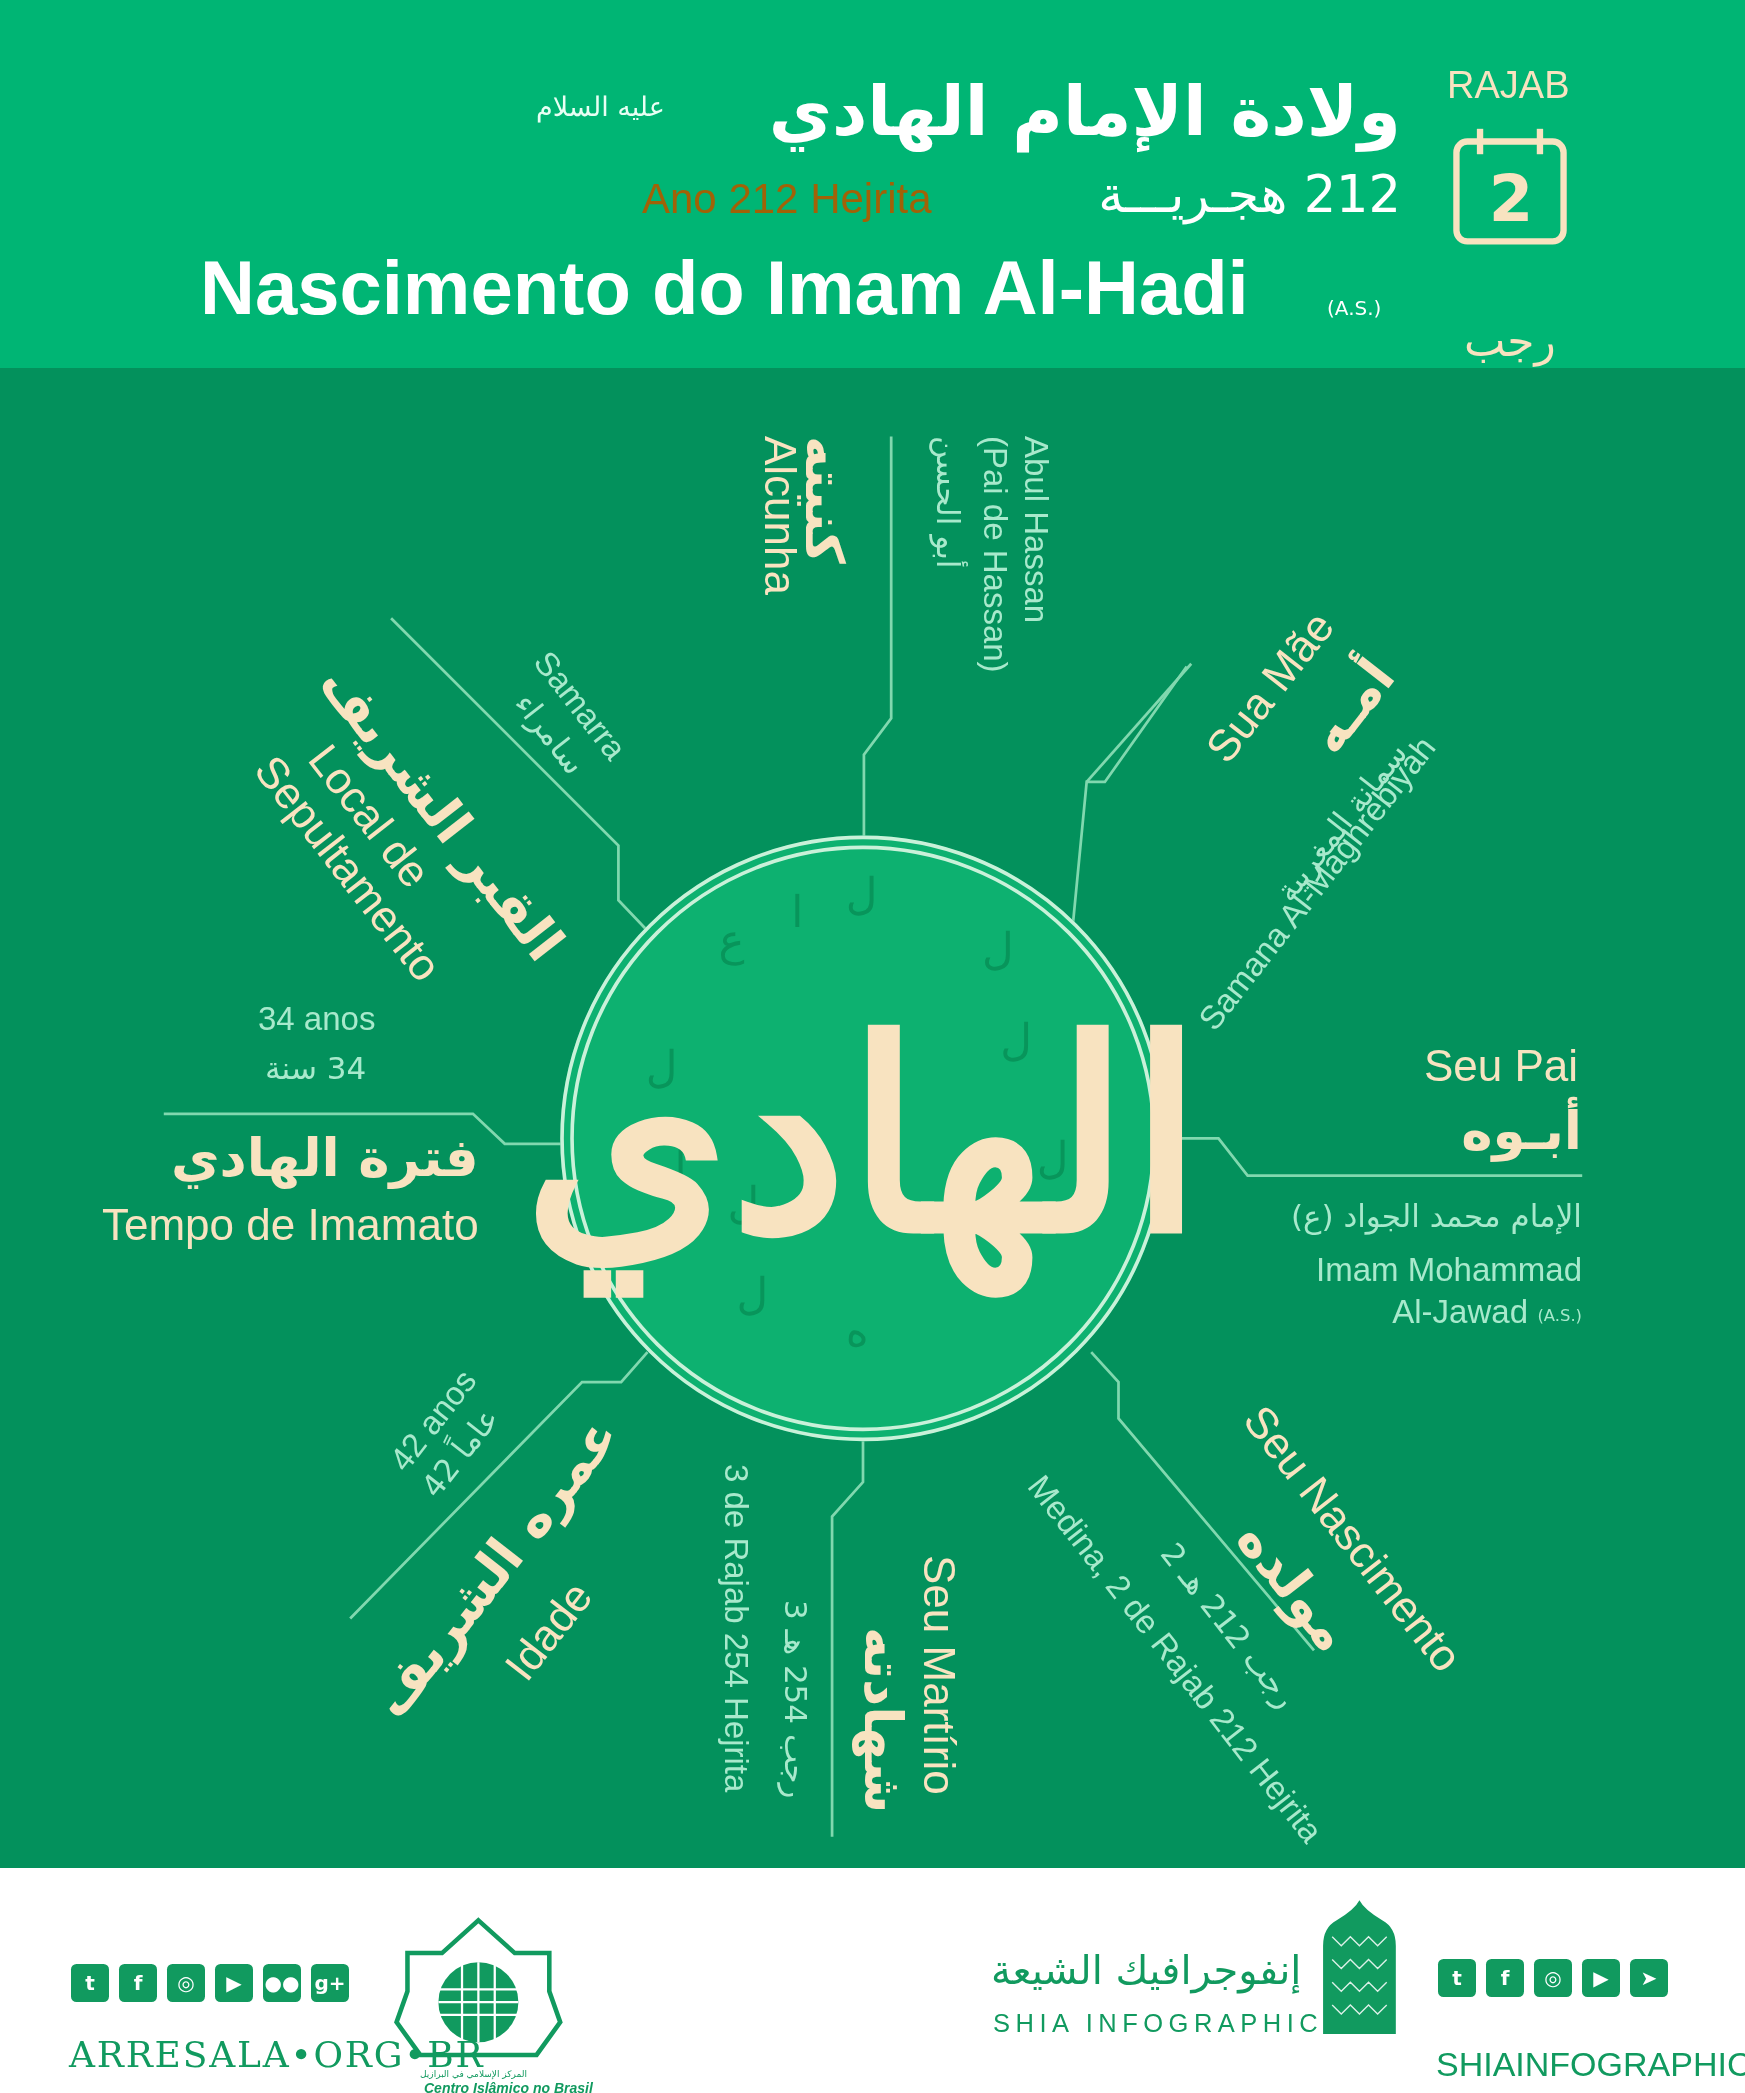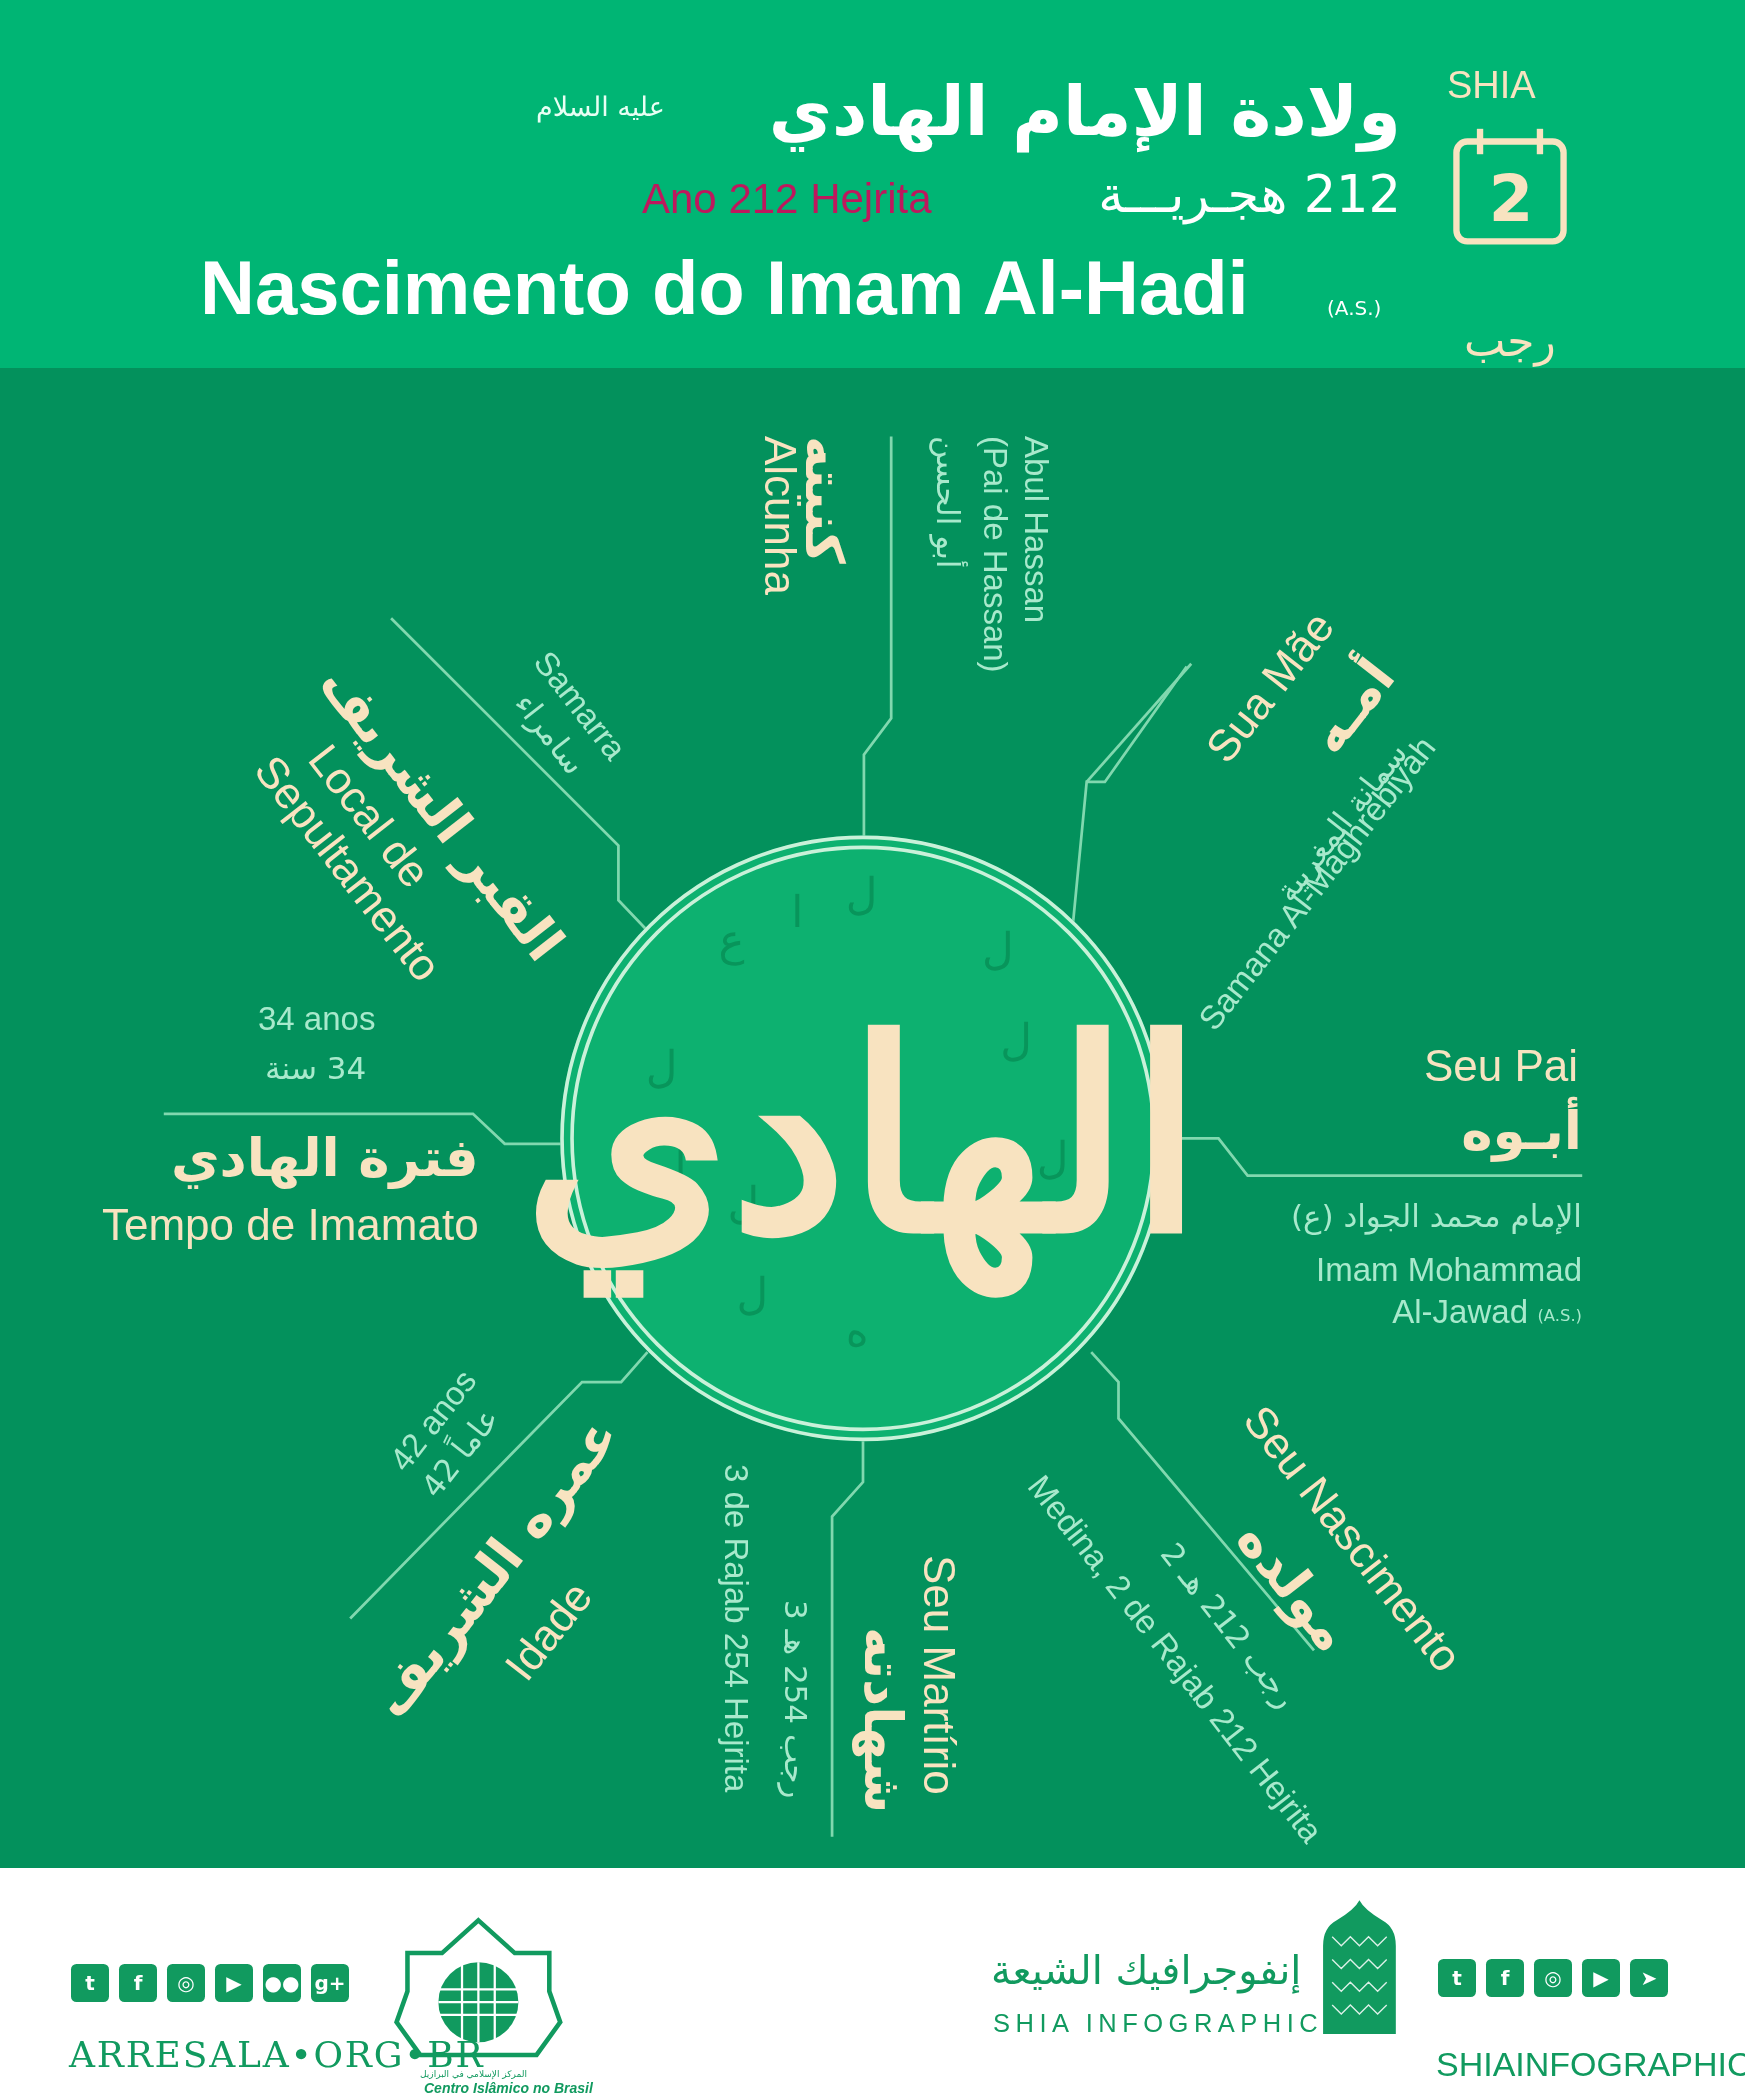--- a/index.html
+++ b/index.html
@@ -19,21 +19,21 @@
   .footer {
     position: absolute; left: 0; top: 1868px; width: 1746px; height: 225px;
     background: #ffffff;
   }
   .abs { position: absolute; white-space: nowrap; }
 
   
   .title-ar { right: 345px; top: 71px; font-size: 69px; font-weight: bold; color: #fff; direction: rtl; }
   .honorific { left: 536px; top: 91px; font-size: 27px; color: #e8fff4; font-family: "DejaVu Serif", serif; }
   .subtitle-ar { right: 345px; top: 165px; font-size: 51px; color: #fff; direction: rtl; }
-  .subtitle-pt { left: 642px; top: 175px; font-size: 42px; color: #be185d; font-family: "Liberation Sans", sans-serif; }
+  .subtitle-pt { left: 642px; top: 175px; font-size: 42px; color: #a16207; font-family: "Liberation Sans", sans-serif; }
   .title-pt { left: 200px; top: 244px; font-size: 76px; font-weight: bold; color: #fff; font-family: "Liberation Sans", sans-serif; }
   .title-pt-as { left: 1327px; top: 296px; font-size: 20px; color: #fff; }
   .rajab-label { left: 1447px; top: 64px; font-size: 38px; color: #f8e3c0; font-family: "Liberation Sans", sans-serif; }
   .cal { position: absolute; left: 1451px; top: 127px; width: 118px; height: 118px; }
   .cal-num { left: 1482px; top: 162px; font-size: 64px; font-weight: bold; color: #f8e3c0; width: 58px; text-align: center; }
   .rajab-ar { left: 1464px; top: 269px; font-size: 44px; color: #f8e3c0; direction: rtl; margin-top: 46px; }
 
   svg.lines { position: absolute; left: 0; top: 0; }
 
   
@@ -61,21 +61,21 @@
 <body>
 
 <div class="header"></div>
 <div class="abs title-ar">ولادة الإمام الهادي</div>
 <div class="abs honorific">عليه السلام</div>
 <div class="abs subtitle-ar">212 هجـريـــة</div>
 <div class="abs subtitle-pt">Ano 212 Hejrita</div>
 <div class="abs title-pt">Nascimento do Imam Al-Hadi</div>
 <div class="abs title-pt-as">(A.S.)</div>
 
-<div class="abs rajab-label">SHIA</div>
+<div class="abs rajab-label">RAJAB</div>
 <svg class="cal" viewBox="0 0 130 130">
   <rect x="6" y="16" width="118" height="110" rx="12" fill="none" stroke="#f8e3c0" stroke-width="7"></rect>
   <line x1="32" y1="2" x2="32" y2="30" stroke="#f8e3c0" stroke-width="7"></line>
   <line x1="98" y1="2" x2="98" y2="30" stroke="#f8e3c0" stroke-width="7"></line>
 </svg>
 <div class="abs cal-num">2</div>
 <div class="abs rajab-ar">رجب</div>
 
 <div class="main"></div>
 

